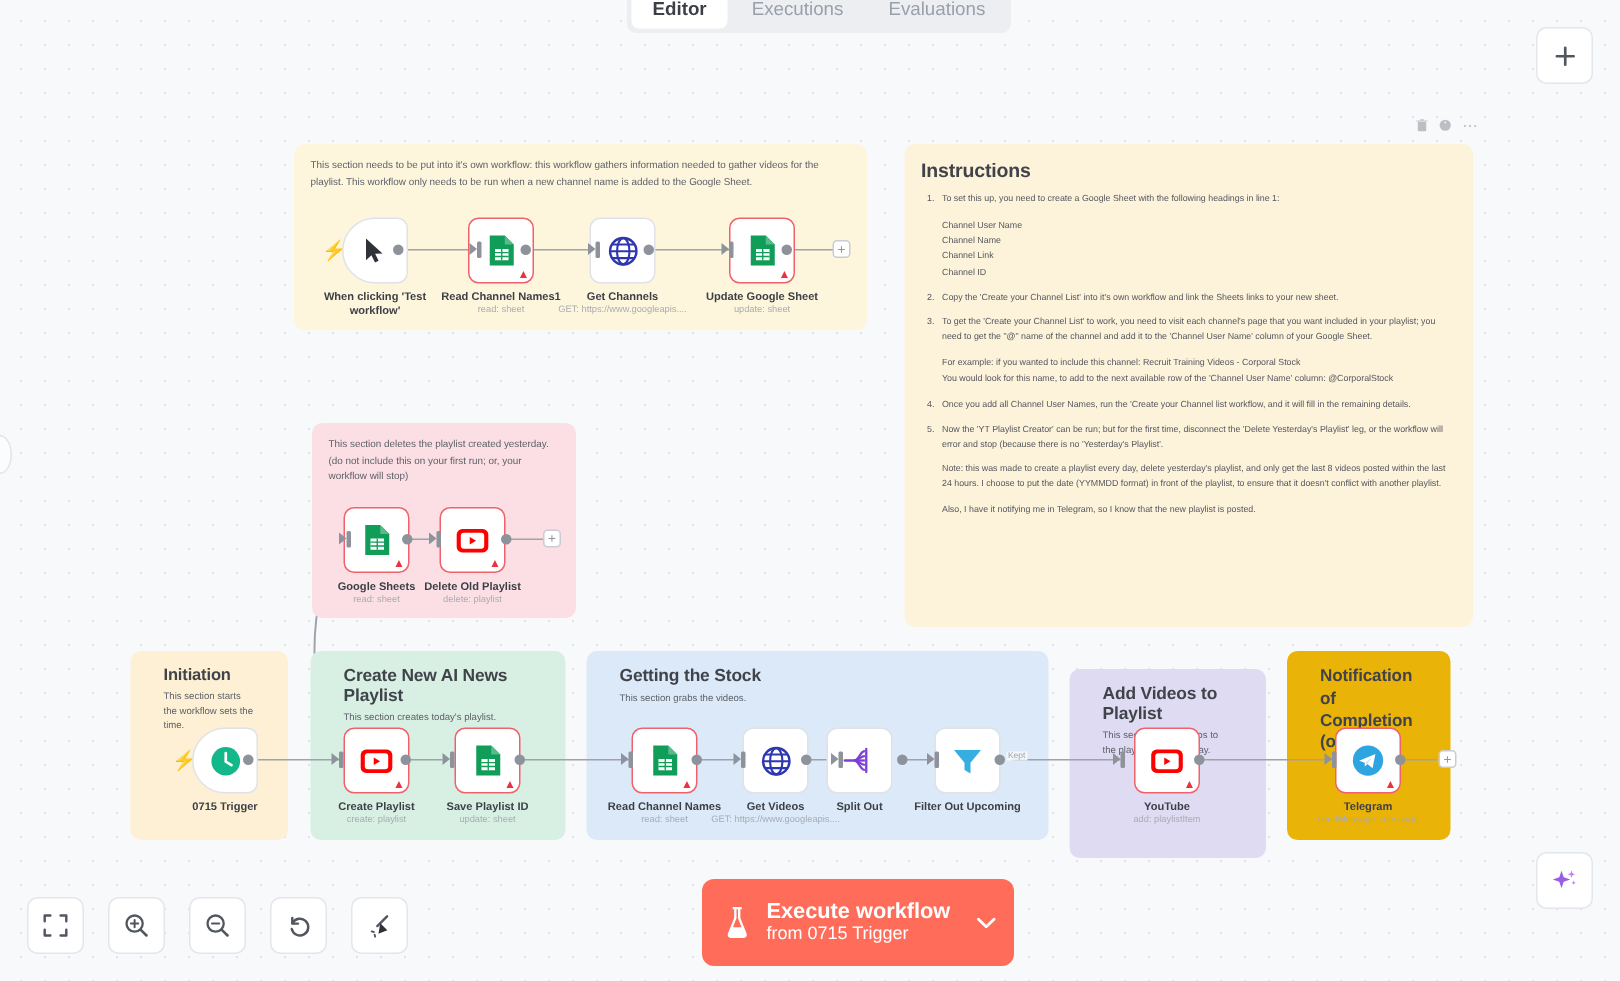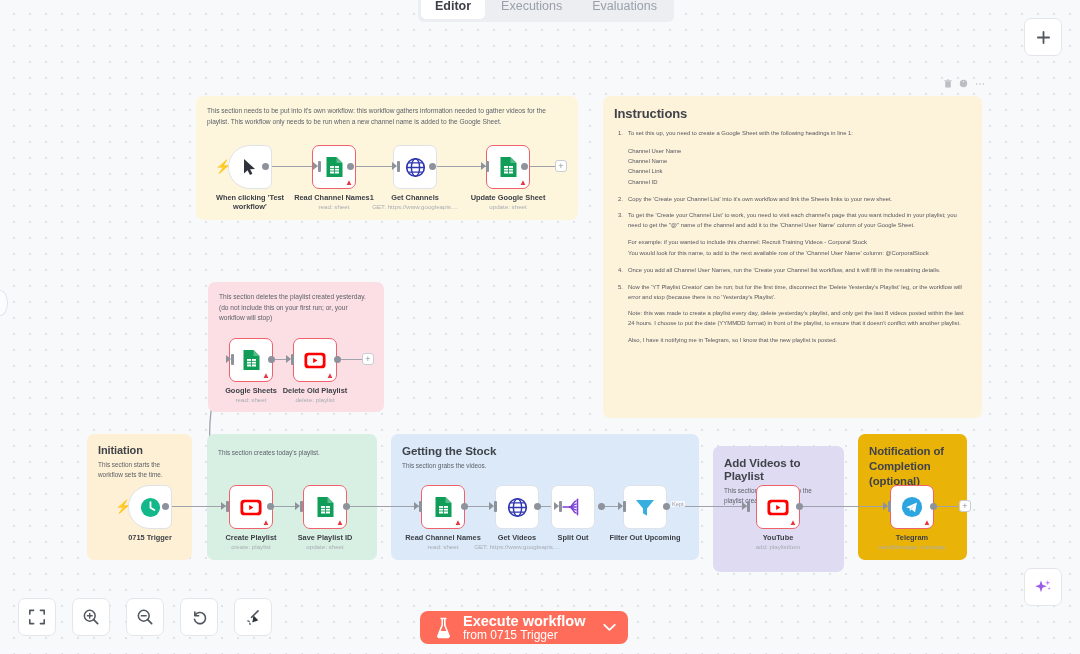--- a/index.html
+++ b/index.html
@@ -65,21 +65,21 @@
   .ol li .bd{ flex:1; }
   .sub{ margin:6px 0 0 0; font-size:5.9px; line-height:1.75; color:#55585f; }
   .plain{ font-size:5.9px; line-height:1.68; color:#55585f; margin-bottom:7px; padding-left:14px;}
 
   
   #note-tools{ position:absolute; left:944px; top:79px; display:flex; gap:7px;
                align-items:center; z-index:30; }
   #note-tools span{ opacity:.42; cursor:pointer; display:flex; }
 
   
-  .section{ position:absolute; border-radius:7px; padding:10px 11px; z-index:4; }
+  .section{ position:absolute; border-radius:7px; padding:10px 22px; z-index:4; }
   .section h3{ font-size:11.6px; font-weight:700; color:#40434a; letter-spacing:-.1px;}
   .section p{ font-size:6.4px; line-height:1.5; color:#5e6169; margin-top:4px; }
 
   #sec-init  { left:87px;  top:434px; width:105px; height:126px; background:#fdf0d4; }
   #sec-create{ left:207px; top:434px; width:170px; height:126px; background:#d8f0e3; }
   #sec-videos{ left:391px; top:434px; width:308px; height:126px; background:#dbe9f8; }
   #sec-add   { left:713px; top:446px; width:131px; height:126px; background:#dedbf2; }
   #sec-notify{ left:858px; top:434px; width:109px; height:126px; background:#eab308; }
   #sec-init h3{ font-size:11px; }
   #sec-notify h3{ font-size:11.4px; line-height:1.3; }
@@ -120,21 +120,21 @@
   .conlabel{ position:absolute; font-size:5.6px; color:#9aa0ab; z-index:12; background:rgba(248,249,251,.85); padding:0 1px;}
 
   
   #toolbar{ position:absolute; left:18px; bottom:18px; display:flex; gap:16px; z-index:35; }
   .tbtn{
     width:38px;height:38px;background:#fff;border:1px solid #e3e6eb;border-radius:7px;
     display:flex;align-items:center;justify-content:center;cursor:pointer;
   }
   
   #execute{
-    position:absolute; left:420px; bottom:10px; height:33px; background:#ff6d5a;
+    position:absolute; left:468px; bottom:10px; height:58px; background:#ff6d5a;
     border-radius:8px; display:flex; align-items:center; gap:10px;
     padding:0 12px 0 14px; color:#fff; cursor:pointer; z-index:36;
   }
   #exec-main{ display:flex; flex-direction:column; line-height:1.12; }
   #exec-main .t1{ font-size:14.5px; font-weight:700; }
   #exec-main .t2{ font-size:12px; font-weight:400; }
   #exec-caret{ margin-left:8px; font-size:13px; }
 </style>
 </head>
 <body>
@@ -231,20 +231,21 @@
         <circle cx="13.5" cy="3" r="1.2" fill="#6b6f77"></circle>
       </svg>
   </span>
 </div>
 
 <div class="section" id="sec-init">
   <h3>Initiation</h3>
   <p>This section starts the workflow sets the time.</p>
 </div>
 <div class="section" id="sec-create">
+  <h3>Create New AI News Playlist</h3>
   <p>This section creates today's playlist.</p>
 </div>
 <div class="section" id="sec-videos">
   <h3>Getting the Stock</h3>
   <p>This section grabs the videos.</p>
 </div>
 <div class="section" id="sec-add">
   <h3>Add Videos to Playlist</h3>
   <p>This section adds videos to the playlist created today.</p>
 </div>

